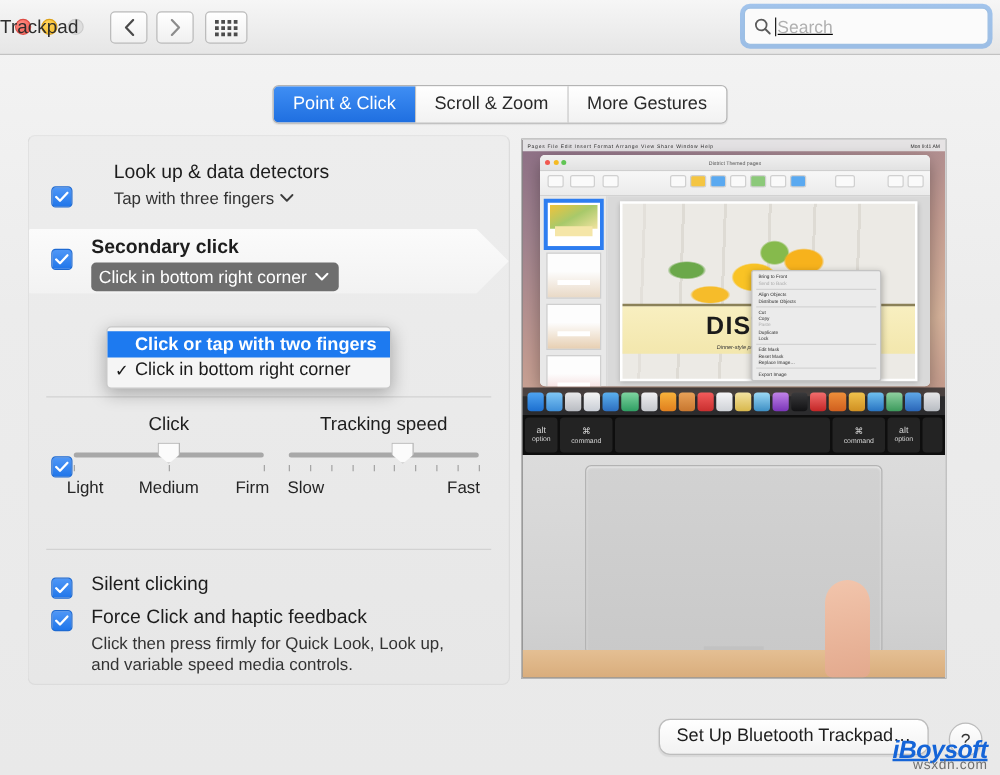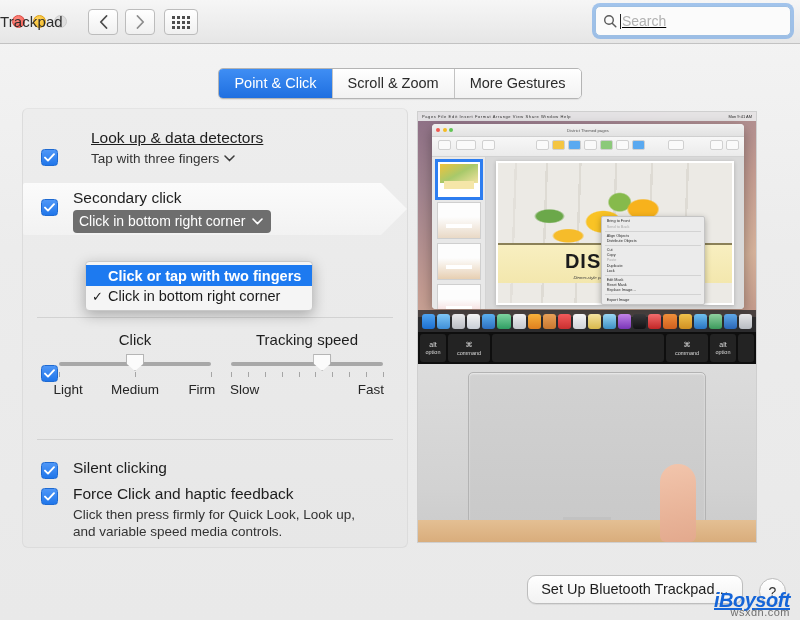--- a/index.html
+++ b/index.html
@@ -122,36 +122,36 @@
     display: flex; align-items: center; justify-content: center;
   }
   .cb svg { display: block; }
   .opt-title { font-size: 15.5px; color: #1d1d1d; }
   .opt-sub { font-size: 13.5px; color: #333; display: flex; align-items: center; gap: 5px; }
 
   
   #row-lookup { position: absolute; left: 0; top: 20px; width: 100%; }
   #row-lookup .cb { top: 20px; }
   #row-lookup .txt { margin-left: 50px; }
-  #row-lookup .opt-title { margin-bottom: 4px; text-decoration: underline; }
+  #row-lookup .opt-title { margin-bottom: 4px; }
 
   
   #row-secondary {
     position: absolute; left: 0; top: 74px; width: 100%; height: 52px;
   }
   #row-secondary .sel-bg {
     position: absolute; left: 0; top: 0; width: 100%; height: 52px;
     background: linear-gradient(#fbfbfb, #f2f2f2);
     -webkit-clip-path: polygon(0 0, calc(100% - 26px) 0, 100% 50%, calc(100% - 26px) 100%, 0 100%);
     clip-path: polygon(0 0, calc(100% - 26px) 0, 100% 50%, calc(100% - 26px) 100%, 0 100%);
     border-radius: 2px;
   }
   #row-secondary .cb { top: 16px; }
   #row-secondary .txt { position: relative; margin-left: 50px; padding-top: 6px; }
-  #row-secondary .opt-title { margin-bottom: 3px; }
+  #row-secondary .opt-title { margin-bottom: 3px; font-weight: bold; }
 
   .popup-btn {
     display: inline-flex; align-items: center; gap: 6px;
     background: #6e6e6e;
     color: #fff; font-size: 14px;
     border-radius: 4px;
     padding: 3px 8px 4px 6px;
   }
 
   

